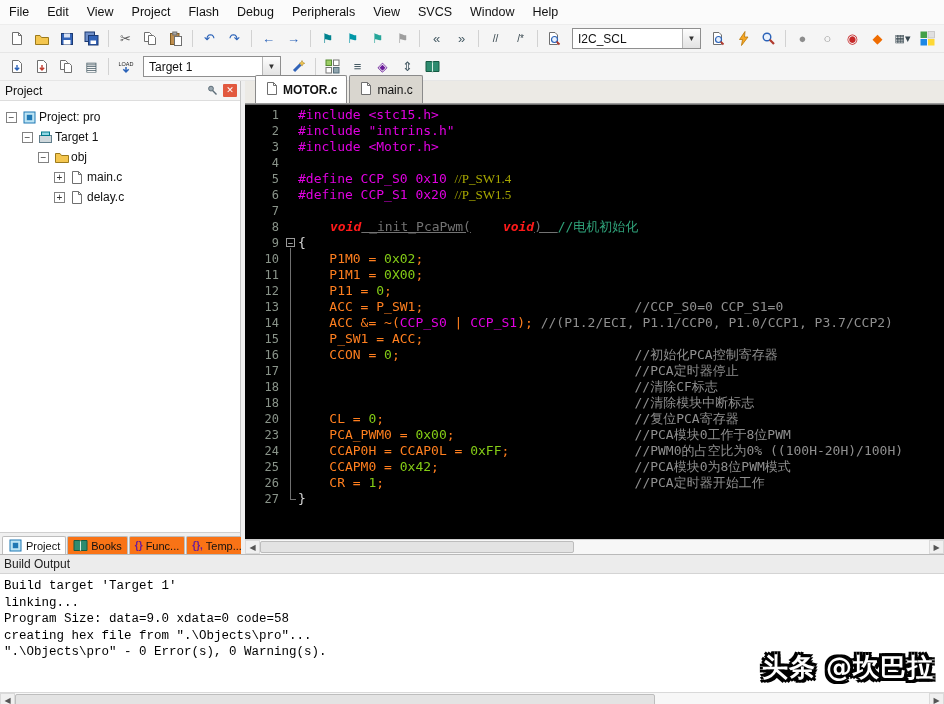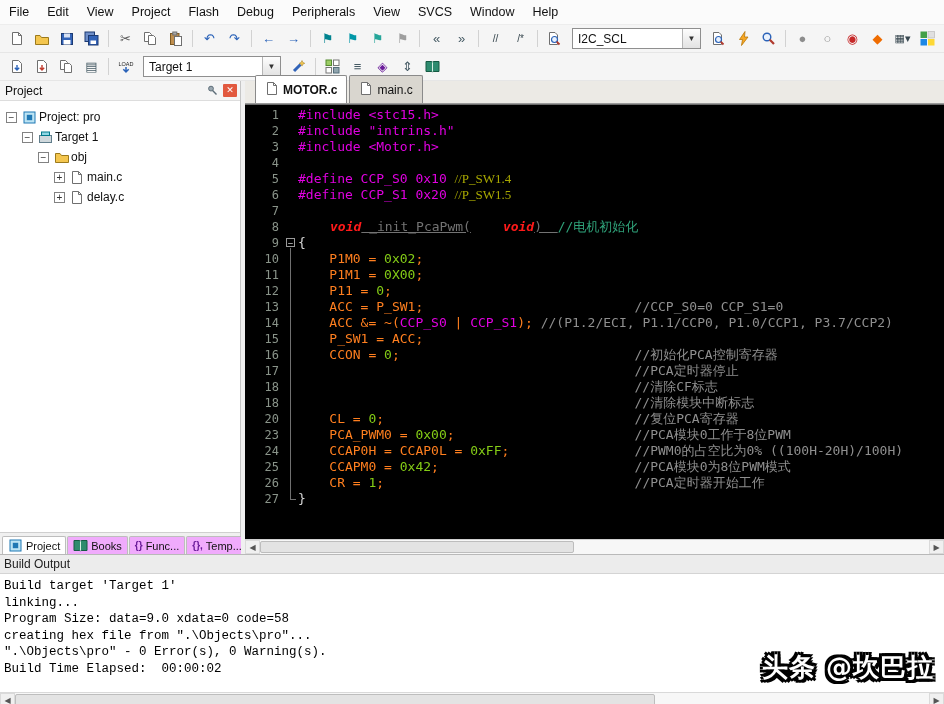--- a/index.html
+++ b/index.html
@@ -25,21 +25,21 @@
   .panel-header{height:19px;flex:none;display:flex;align-items:center;background:#f5f5f5;border-bottom:1px solid #ddd;padding:0 3px 0 5px;}
   .panel-title{flex:1;font-size:12px;}
   .ph-btn{width:15px;height:14px;display:flex;align-items:center;justify-content:center;}
   .ph-close{width:14px;height:13px;background:#e2593f;color:#fff;font-size:9px;line-height:13px;text-align:center;border-radius:1px;margin-left:3px;}
   .tree{flex:1;background:#fff;padding-top:6px;overflow:hidden;}
   .tree-row{height:20px;display:flex;align-items:center;}
   .expander{width:11px;height:11px;flex:none;border:1px solid #828282;background:#fff;color:#333;font-size:10px;line-height:9px;text-align:center;margin-right:5px;box-sizing:border-box;}
   .tree-ico{width:17px;flex:none;display:flex;align-items:center;}
   .tree-label{font-size:12px;white-space:nowrap;}
   .panel-tabs{height:21px;flex:none;display:flex;align-items:flex-end;background:#f0f0f0;border-top:1px solid #cfcfcf;padding-left:2px;}
-  .ptab{display:flex;align-items:center;gap:3px;padding:0 5px;font-size:11px;height:18px;background:#f0abfc;border:1px solid #bdbdbd;border-bottom:none;border-radius:2px 2px 0 0;margin-right:1px;box-sizing:border-box;white-space:nowrap;}
+  .ptab{display:flex;align-items:center;gap:3px;padding:0 5px;font-size:11px;height:18px;background:#f97316;border:1px solid #bdbdbd;border-bottom:none;border-radius:2px 2px 0 0;margin-right:1px;box-sizing:border-box;white-space:nowrap;}
   .ptab.active{background:#fff;}
   .ptab-ico{display:flex;align-items:center;font-size:10px;}
   .splitter{width:4px;flex:none;background:#f0f0f0;}
   
   .editor-col{flex:1;min-width:0;display:flex;flex-direction:column;}
   .tab-bar{height:22px;flex:none;display:flex;align-items:flex-end;background:#eceae5;border-bottom:1px solid #9a9a9a;padding:0 0 0 10px;}
   .etab{display:flex;align-items:center;gap:4px;padding:2px 9px;font-size:12px;background:#d9d6cf;border:1px solid #8a8a8a;border-bottom:none;border-radius:2px 2px 0 0;margin-right:2px;height:28px;box-sizing:border-box;}
   .etab.active{background:#fff;font-weight:bold;}
   .code-wrap{flex:1;background:#000;overflow:hidden;border-top:1px solid #6b6b6b;padding-top:2px;}
   .code-line{height:16px;display:flex;overflow:hidden;font-family:"DejaVu Sans Mono",monospace;font-size:13px;line-height:16px;}
@@ -519,21 +519,20 @@
 
   <div class="build-header">
     <span>Build Output</span>
   </div>
   <div id="build-body" class="build-body">
       <div class="bo-line">Build target 'Target 1'</div>
       <div class="bo-line">linking...</div>
       <div class="bo-line">Program Size: data=9.0 xdata=0 code=58</div>
       <div class="bo-line">creating hex file from ".\Objects\pro"...</div>
       <div class="bo-line">".\Objects\pro" - 0 Error(s), 0 Warning(s).</div>
-      <div class="bo-line">Build Time Elapsed:  00:00:02</div>
     </div>
 
   <div class="bottom-scroll">
     <span class="sb-btn">◀</span>
     <div class="sb-track">
       <div class="sb-thumb" style="width:70%;"></div>
     </div>
     <span class="sb-btn">▶</span>
   </div>
 

